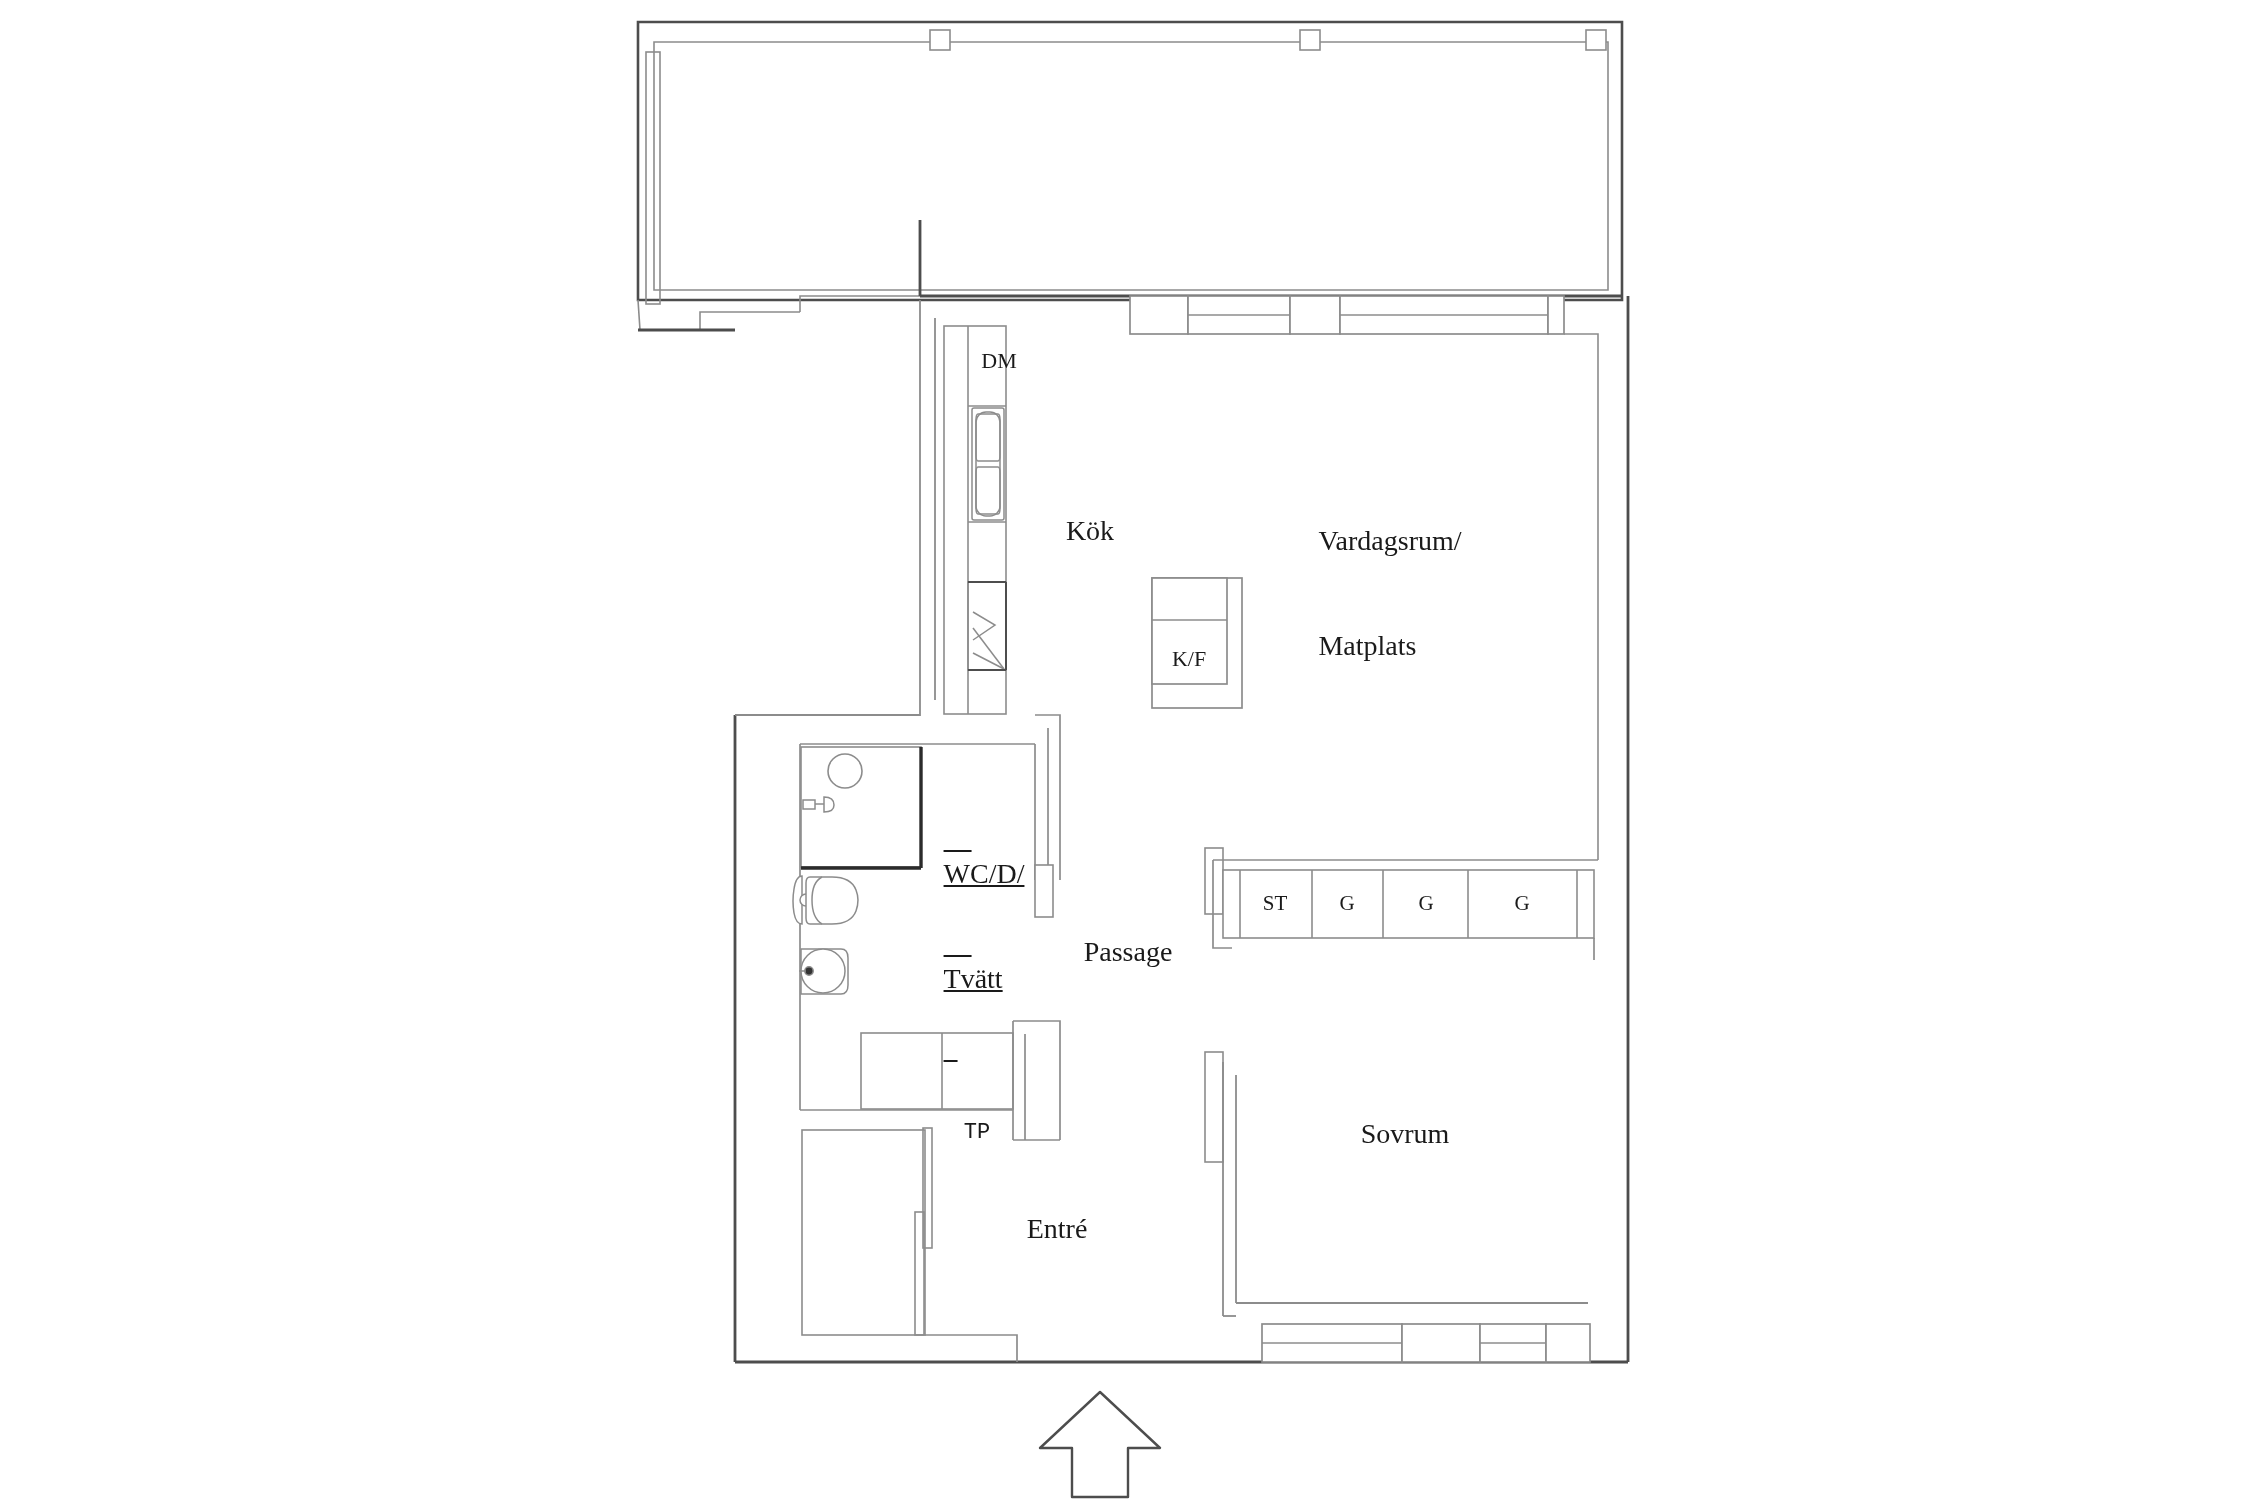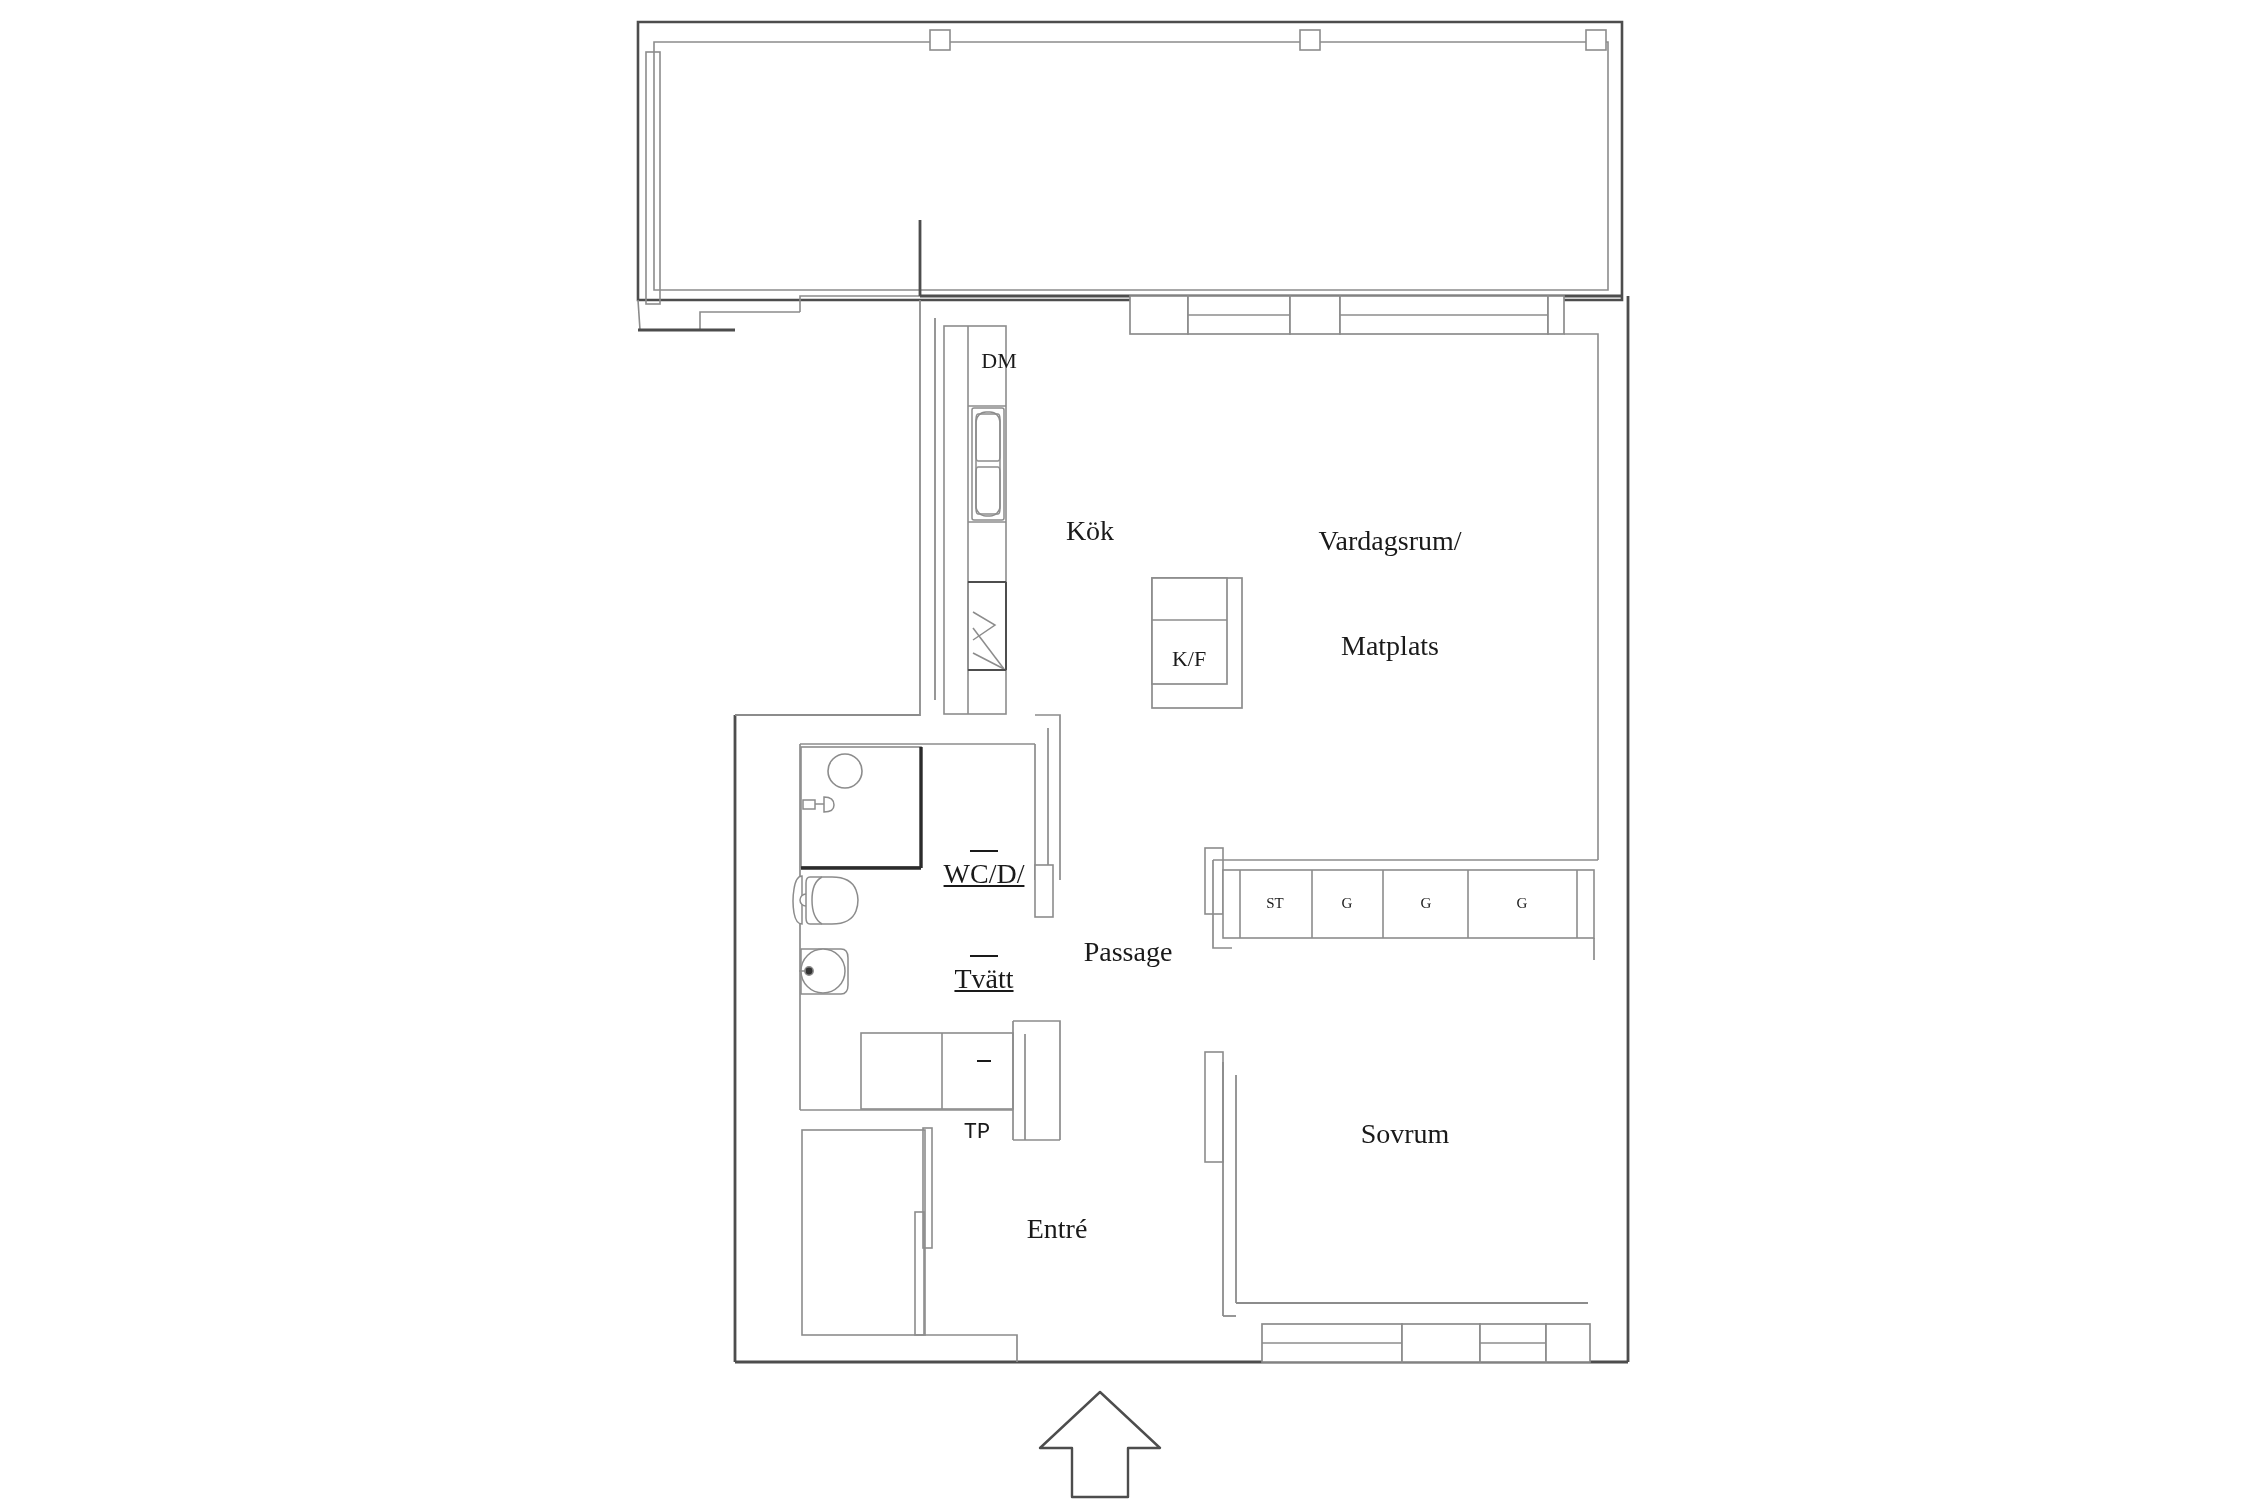--- a/index.html
+++ b/index.html
@@ -25,29 +25,29 @@
     left: 0;
     top: 0;
     width: 2250px;
     height: 1500px;
     display: block;
   }
   .room-label {
     position: absolute;
     font-family: "Liberation Serif", "DejaVu Serif", serif;
     color: #1a1a1a;
-    text-align: center;
+    text-align: left;
     line-height: 1.25;
     white-space: pre;
     pointer-events: none;
     -webkit-font-smoothing: antialiased;
   }
   .lbl-lg { font-size: 28px; }
   .lbl-md { font-size: 22px; }
-  .lbl-sm { font-size: 15px; }
+  .lbl-sm { font-size: 21px; }
 </style>
 </head>
 <body>
 
 <div id="plan-root">
 
   <svg id="floorplan-svg" viewBox="0 0 2250 1500" xmlns="http://www.w3.org/2000/svg">
 
     <g fill="none" stroke="#4d4d4d" stroke-width="2.6">
       <path d="M 638,22 L 1622,22 L 1622,300 L 638,300 Z"></path>

